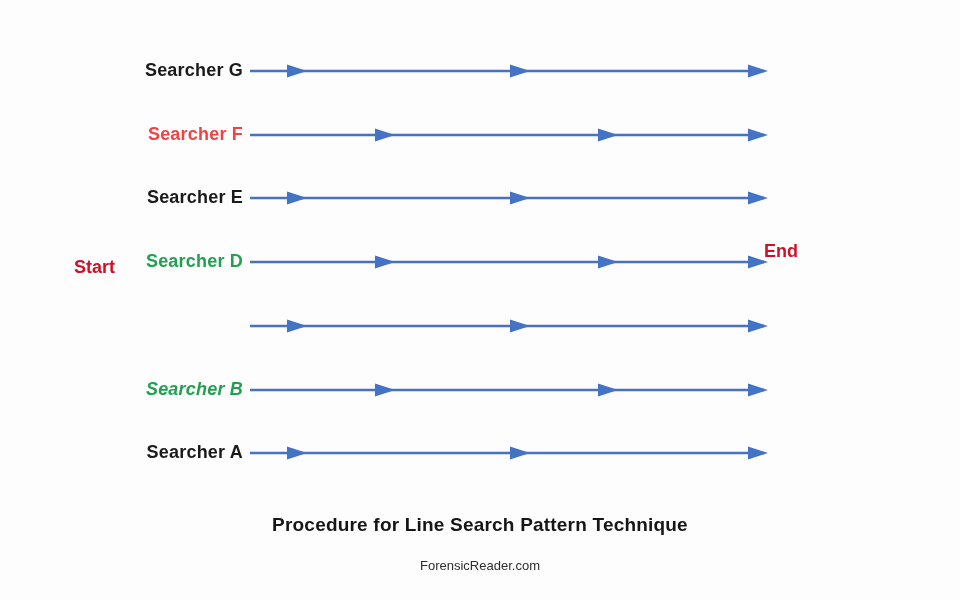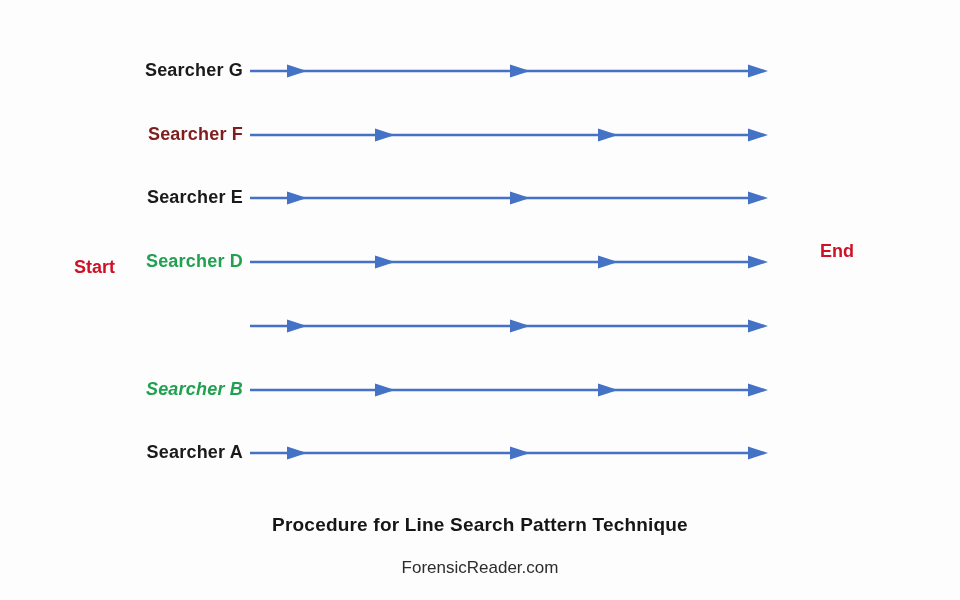--- a/index.html
+++ b/index.html
@@ -41,39 +41,39 @@
     display: block;
   }
   .marker-label {
     position: absolute;
     font-size: 18px;
     font-weight: 700;
     color: #CE1126;
     white-space: nowrap;
   }
   .marker-start { left: 74px; top: 257px; }
-  .marker-end   { left: 820px; top: 241px; }
+  .marker-end   { left: 764px; top: 241px; }
   .title {
     position: absolute;
     left: 0;
     right: 0;
     top: 514px;
     text-align: center;
     font-size: 19px;
     font-weight: 700;
     color: #161616;
     letter-spacing: 0.2px;
   }
   .footer {
     position: absolute;
     left: 0;
     right: 0;
     top: 558px;
     text-align: center;
-    font-size: 17px;
+    font-size: 13px;
     font-weight: 400;
     color: #2d2d2d;
   }
 </style>
 </head>
 <body>
 
 <div class="canvas">
 
   <div class="marker-label marker-start">Start</div>
@@ -85,21 +85,21 @@
     <span class="row-label" style="color: rgb(26, 26, 26);">Searcher G</span>
     <svg class="row-line" viewBox="0 0 520 28" xmlns="http://www.w3.org/2000/svg">
           <line x1="0" y1="14" x2="514" y2="14" stroke="#4472C4" stroke-width="2.6"></line>
           <polygon points="37,7.5 37,20.5 57,14" fill="#4472C4"></polygon>
           <polygon points="260,7.5 260,20.5 280,14" fill="#4472C4"></polygon>
           <polygon points="498,7.5 498,20.5 518,14" fill="#4472C4"></polygon>
         </svg>
   </div>
 
   <div class="row" style="top: 120.7px;">
-    <span class="row-label" style="color: #7f1d1d;">Searcher F</span>
+    <span class="row-label" style="color: #ef4444;">Searcher F</span>
     <svg class="row-line" viewBox="0 0 520 28" xmlns="http://www.w3.org/2000/svg">
           <line x1="0" y1="14" x2="514" y2="14" stroke="#4472C4" stroke-width="2.6"></line>
           <polygon points="125,7.5 125,20.5 145,14" fill="#4472C4"></polygon>
           <polygon points="348,7.5 348,20.5 368,14" fill="#4472C4"></polygon>
           <polygon points="498,7.5 498,20.5 518,14" fill="#4472C4"></polygon>
         </svg>
   </div>
 
   <div class="row" style="top: 184.4px;">
     <span class="row-label" style="color: rgb(26, 26, 26);">Searcher E</span>

